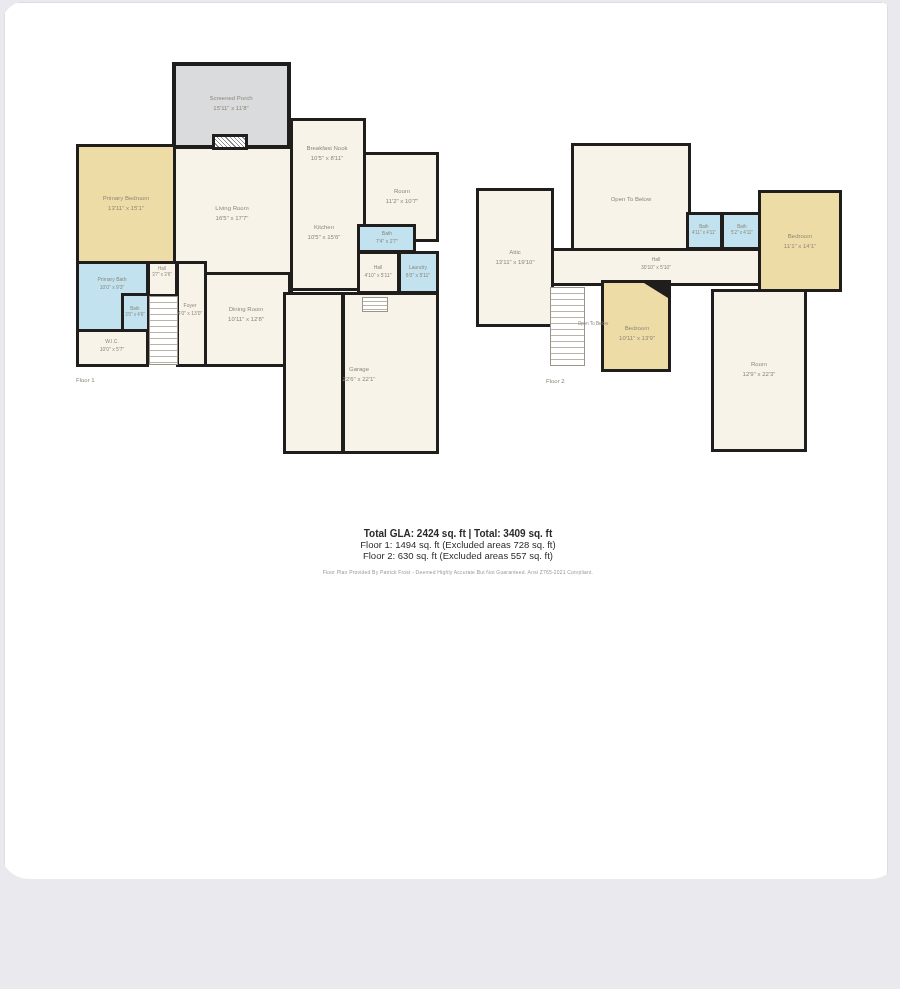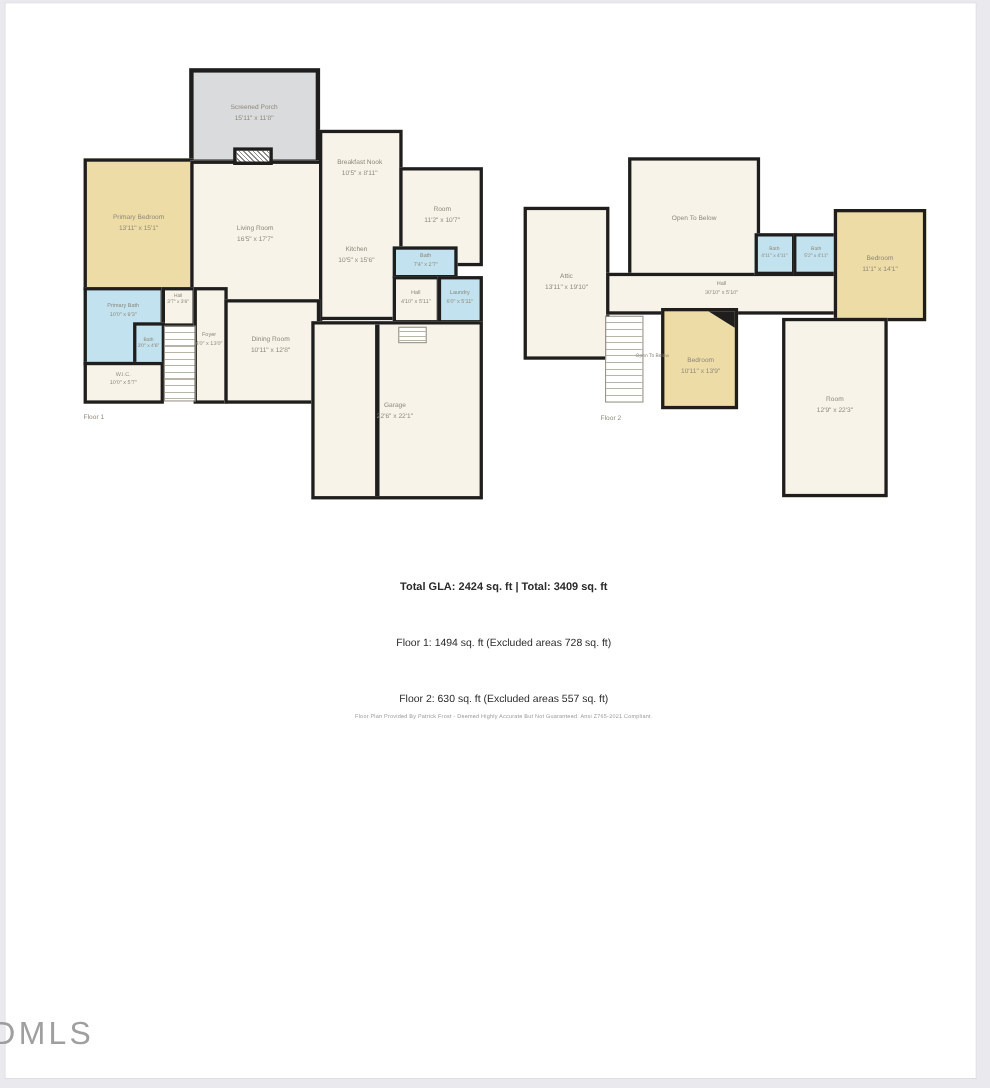--- a/index.html
+++ b/index.html
@@ -1,36 +1,36 @@
 <!DOCTYPE html>
 <html><head>
 <meta charset="utf-8">
 <style>
   html,body{margin:0;padding:0;background:#e9e9ee;font-family:"Liberation Sans",sans-serif;}
-  .viewport{position:relative;width:900px;height:989px;background:#e9e9ee;overflow:hidden;}
+  .viewport{position:relative;width:900px;height:879px;background:#e9e9ee;overflow:hidden;border-radius:29px;}
   .page{position:absolute;left:4px;top:2px;width:884px;height:979px;background:#ffffff;border:1px solid #dcdce2;box-sizing:border-box;}
   .strip{position:absolute;background:#e9e9ee;}
   .room{position:absolute;box-sizing:border-box;border:3px solid #1f1e1d;background:#f7f3e8;}
   .cream{background:#f7f3e8;}
   .tan{background:#eedca6;}
   .blue{background:#c2e2ef;}
   .porchbg{background:#d9dbdc;border-width:4px;}
   .rlabel{position:absolute;transform:translate(-50%,-50%);text-align:center;font-size:6px;line-height:1.7;color:#8f897b;white-space:nowrap;z-index:5;}
   .rlabel .nm,.rlabel .dm{display:block;}
   .sm{font-size:5px;line-height:1.5;}
   .xs{font-size:4.5px;line-height:1.4;}
   .stairs{position:absolute;box-sizing:border-box;border:1px solid #9a958a;background:repeating-linear-gradient(180deg,#ffffff 0px,#ffffff 5px,#b9b4a8 5px,#b9b4a8 6px);z-index:2;}
   .ministairs{position:absolute;box-sizing:border-box;border:1px solid #9a958a;background:repeating-linear-gradient(180deg,#ffffff 0px,#ffffff 3px,#b9b4a8 3px,#b9b4a8 4px);z-index:4;}
   .fireplace{position:absolute;box-sizing:border-box;border:3px solid #1f1e1d;background:repeating-linear-gradient(45deg,#ffffff 0px,#ffffff 2px,#8d8d8d 2px,#8d8d8d 3px);z-index:4;}
   .divider{position:absolute;background:#1f1e1d;z-index:3;}
   .diag{position:absolute;width:0;height:0;border-top:15px solid #1f1e1d;border-left:24px solid transparent;z-index:4;}
   .floor-tag{position:absolute;font-size:6px;color:#8f897b;z-index:5;}
   .summary{position:absolute;left:258px;top:528px;width:400px;text-align:center;color:#2b2b2b;z-index:5;}
   .summary .l1{font-size:10px;font-weight:bold;line-height:11px;}
-  .summary .l2,.summary .l3{font-size:9.5px;line-height:11px;margin-top:40px;}
+  .summary .l2,.summary .l3{font-size:9.5px;line-height:11px;}
   .summary .disc{font-size:5px;color:#9a9a9a;margin-top:8px;letter-spacing:.2px;}
   .watermark{position:absolute;left:-7px;top:924px;font-size:29px;font-weight:300;letter-spacing:3px;color:#8f8f8f;opacity:.85;z-index:6;}
 </style>
 </head>
 <body>
 
 <div class="viewport">
   <div class="page"></div>
   <div class="strip" style="left:0;top:0;width:900px;height:2px;"></div>
   <div class="strip" style="left:0;top:0;width:4px;height:989px;"></div>

